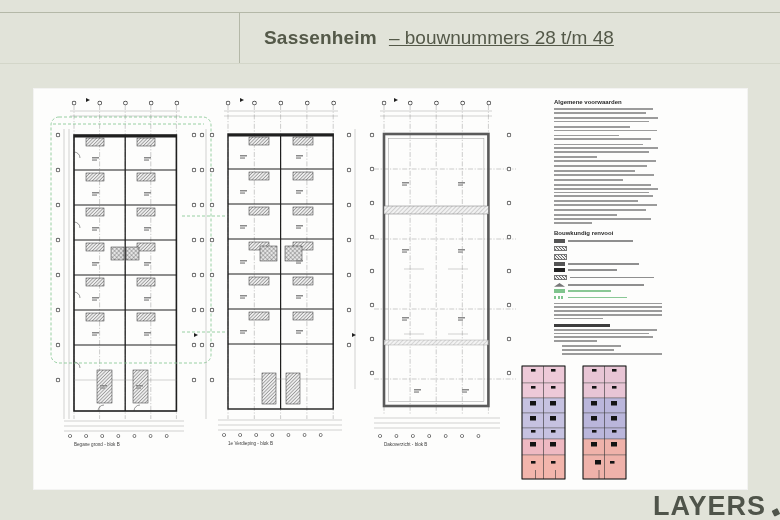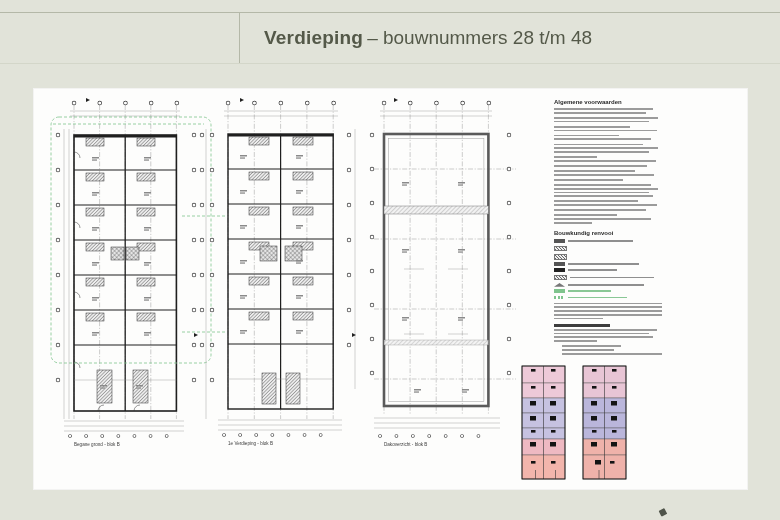--- a/index.html
+++ b/index.html
@@ -7,21 +7,21 @@
        font-family:"Liberation Sans",sans-serif;position:relative;}
   .topline{position:absolute;left:0;top:12px;width:780px;height:1px;background:#b4b8a8;}
   header{position:absolute;left:0;top:13px;width:780px;height:50px;}
   .hdr-bottom{position:absolute;left:0;top:63px;width:780px;height:1px;background:#d3d6c9;}
   .project{position:absolute;left:36px;top:0;height:50px;line-height:50px;
            font-size:19px;color:#585d4f;letter-spacing:.2px;}
   .hdiv{position:absolute;left:239px;top:0;width:1px;height:50px;background:#b4b8a8;}
   .title{position:absolute;left:264px;top:0;height:50px;line-height:50px;
          font-size:19px;color:#545949;}
   .title .tb{font-weight:bold;letter-spacing:.2px;}
-  .title .ts{margin-left:4px;}
+  .title .ts{margin-left:12px;text-decoration:underline;}
   .canvas{position:absolute;left:33px;top:88px;width:715px;height:402px;background:#fdfdfc;
           border:1px solid rgba(0,0,0,0.04);box-sizing:border-box;}
   svg.sheet{position:absolute;left:0;top:0;width:715px;height:402px;}
 
   
   .wall{stroke:#1f1f1f;fill:none;}
   .dim{stroke:#909090;stroke-width:.4;}
   .gridl{stroke:#8f8f8f;stroke-width:.45;stroke-dasharray:5 1.6 1.2 1.6;}
   .dr{stroke:#3a3a3a;stroke-width:4.4;stroke-linecap:round;fill:none;}
   .dri{stroke:#ffffff;stroke-width:3;stroke-linecap:round;fill:none;}
@@ -64,21 +64,21 @@
   .logo-mark{display:inline-block;width:9px;height:9px;background:#4f544a;margin-left:6px;
              clip-path:polygon(50% 0,100% 50%,50% 100%,0 50%);transform:rotate(18deg) translateY(2px);}
 </style>
 </head>
 <body>
 
 <div class="topline"></div>
 <header>
   <div class="hdiv"></div>
   <div class="title">
-    <span class="tb">Verdieping</span><span class="ts">– bouwnummers 28 t/m 48</span>
+    <span class="tb">Sassenheim</span><span class="ts">– bouwnummers 28 t/m 48</span>
   </div>
 </header>
 <div class="hdr-bottom"></div>
 
 <div class="canvas">
 
   <svg class="sheet" viewBox="0 0 715 402">
     <defs>
       <pattern id="h1" patternUnits="userSpaceOnUse" width="2.4" height="2.4" patternTransform="rotate(45)">
         <rect width="2.4" height="2.4" fill="#ededed"></rect>
@@ -418,14 +418,14 @@
     <div class="b w88"></div>
     <div class="b w92"></div>
     <div class="b w40"></div>
     <div class="b w55 ind g"></div>
     <div class="b w48 ind"></div>
     <div class="b w50 ind"></div>
   </div>
 </div>
 
 <div class="logo">
-  <span class="logo-mark"></span>
+  <span>LAYERS</span><span class="logo-mark"></span>
 </div>
 
 </body></html>

